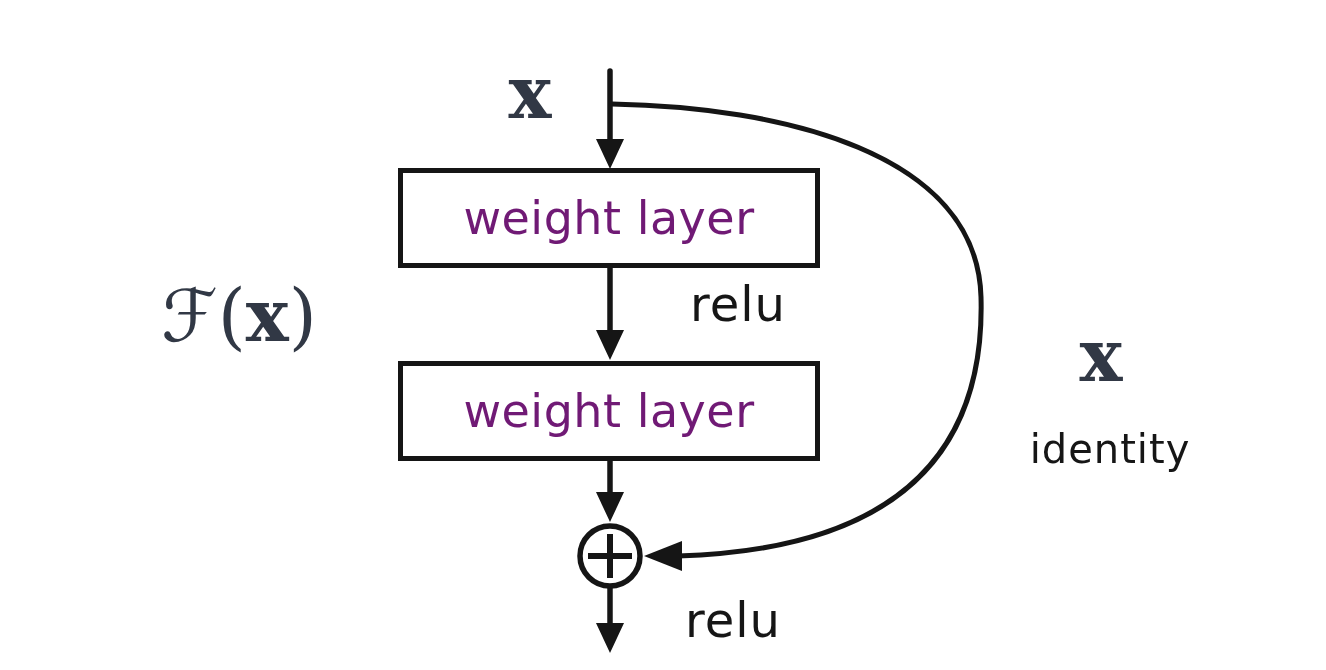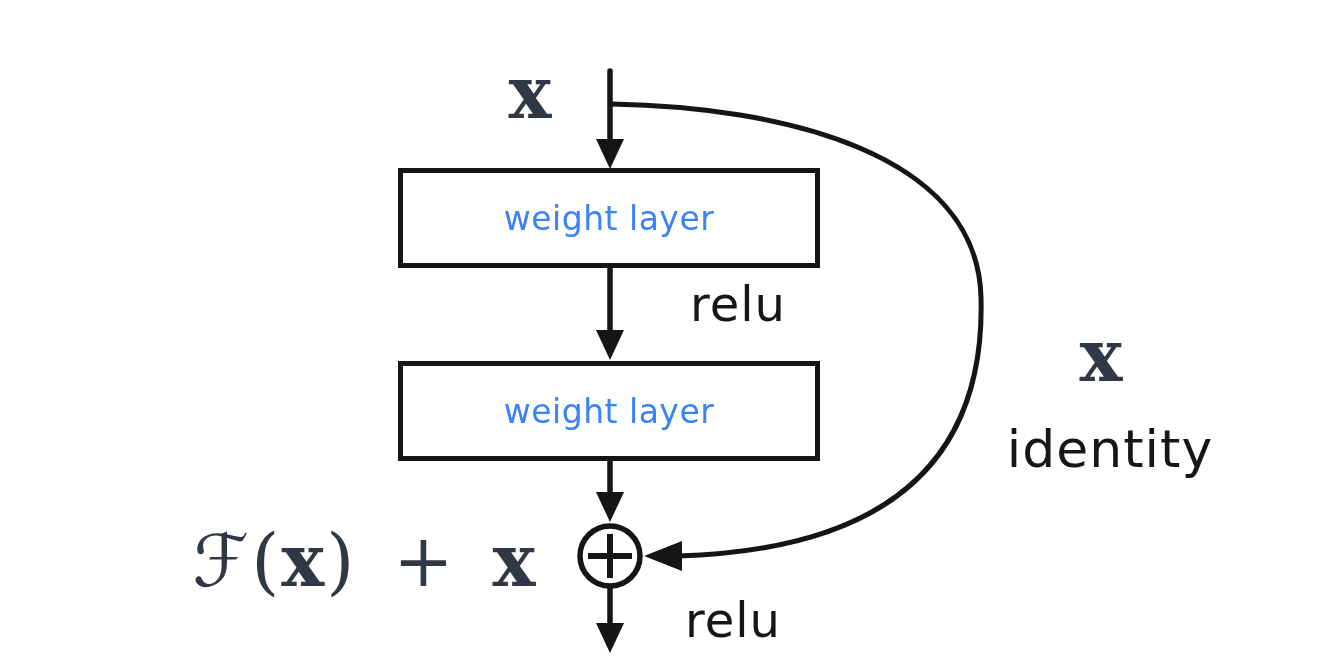--- a/index.html
+++ b/index.html
@@ -8,27 +8,27 @@
     font-family:"DejaVu Sans",sans-serif;overflow:hidden;
   }
   svg.wires{position:absolute;left:0;top:0;}
   .box{
     position:absolute;left:398px;width:422px;height:100px;
     border:5px solid #151515;background:#ffffff;box-sizing:border-box;
     display:flex;align-items:center;justify-content:center;
   }
   .box1{top:168px;}
   .box2{top:361px;}
-  .box-label{font-size:33px;color:#3b82f6;letter-spacing:0.5px;line-height:1;}
+  .box-label{font-size:46px;color:#701a75;letter-spacing:0.5px;line-height:1;}
   .lbl{
     position:absolute;transform:translate(-50%,-50%);
     white-space:nowrap;line-height:1;
   }
   .sans{font-size:48px;color:#161616;letter-spacing:1px;margin-left:44px;}
-  .sans-lg{font-size:52px;color:#161616;letter-spacing:1px;}
+  .sans-lg{font-size:40px;color:#161616;letter-spacing:1px;}
   .math{
     font-family:"DejaVu Serif","DejaVu Sans",serif;
     font-size:72px;color:#313845;
   }
   .math .barg{font-weight:bold;}
   .sum{letter-spacing:2px;word-spacing:12px;}
 </style>
 </head>
 <body>
 
@@ -61,23 +61,23 @@
 
   <div class="box box1">
     <span class="box-label">weight layer</span>
   </div>
   <div class="box box2">
     <span class="box-label">weight layer</span>
   </div>
 
   <div class="lbl math" style="left:530px;top:93px;font-weight:bold;">x</div>
 
+  <div class="lbl math" style="left:239px;top:316px;"><span>ℱ(</span><span class="barg">x</span><span>)</span></div>
 
   <div class="lbl sans" style="left:694px;top:304px;">relu</div>
 
   <div class="lbl math" style="left:1101px;top:356px;font-weight:bold;">x</div>
   <div class="lbl sans-lg" style="left:1110px;top:449px;">identity</div>
 
-  <div class="lbl math sum" style="left:365px;top:561px;"><span>ℱ(</span><span class="barg">x</span><span>) + </span><span class="barg">x</span></div>
 
   <div class="lbl sans" style="left:689px;top:620px;">relu</div>
 
 </div>
 
 </body></html>

